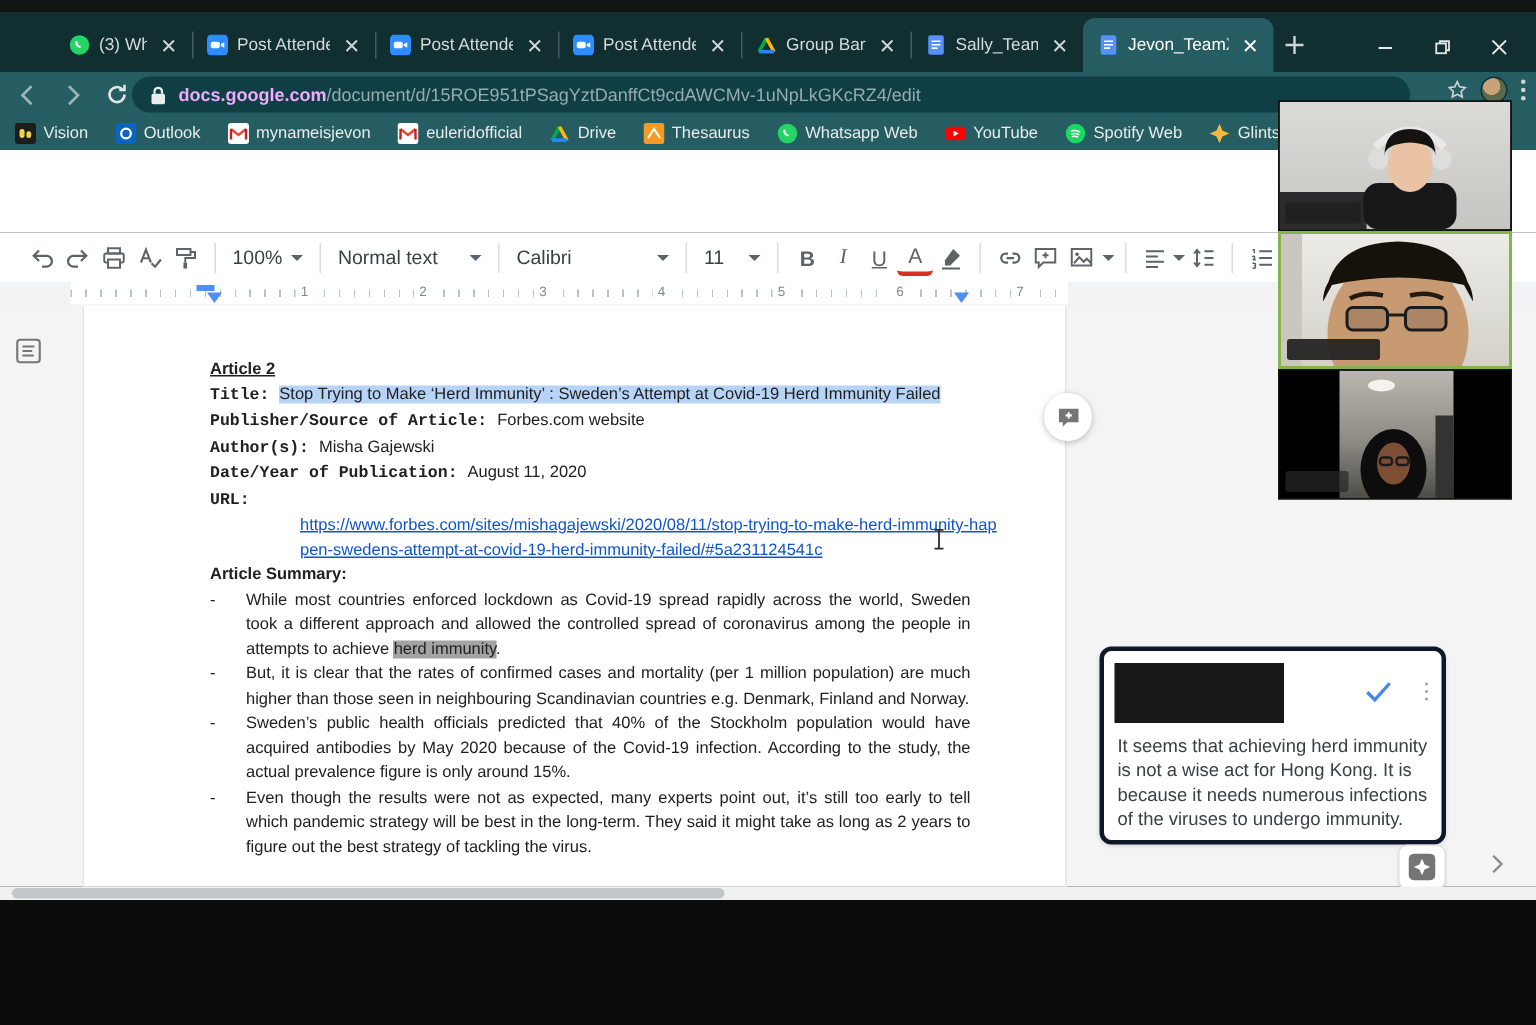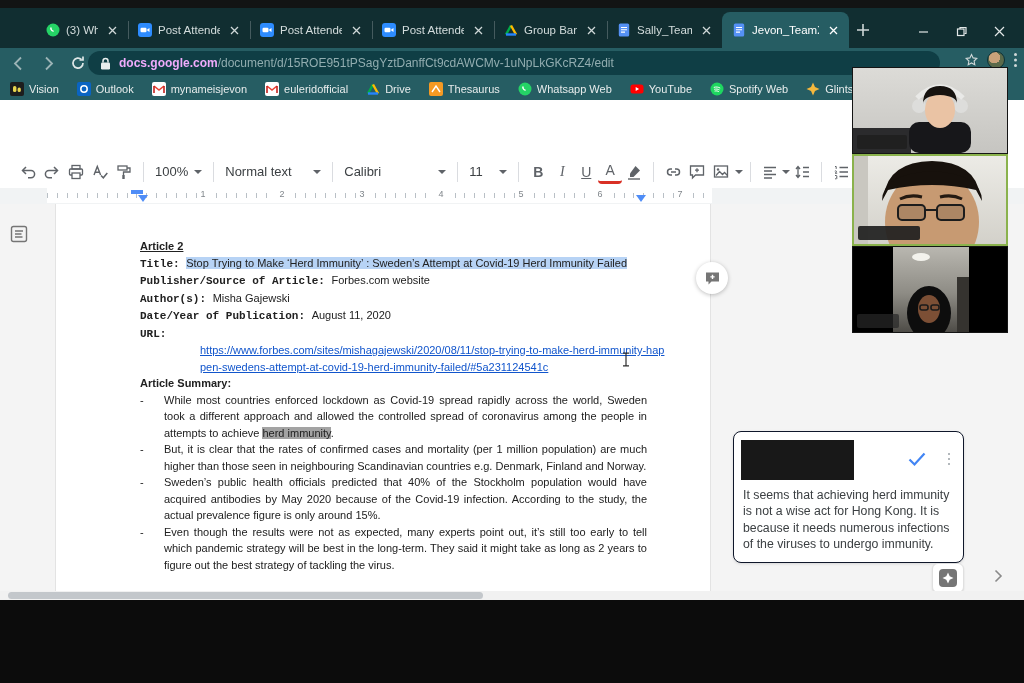--- a/index.html
+++ b/index.html
@@ -84,21 +84,21 @@
   .linkline { color:#1155cc; text-decoration:underline; margin-left:16px; white-space:nowrap;padding-left:44px; }
   .bullet { display:flex; }
   .bullet .dash { width:24px; flex-shrink:0; }
   .bullet .btxt { flex:1; text-align:justify; }
   .hl { background:#a3a3a3; }
 
   .ibeam { position:absolute; left:621px; top:148px; }
 
   
   .comment-card { position:absolute; left:733px; top:227px; width:231px; height:132px; background:#fff;
-                  border:1px solid #0f172a; border-radius:8px; box-shadow:0 1px 3px rgba(0,0,0,.12); }
+                  border:3px solid #0f172a; border-radius:8px; box-shadow:0 1px 3px rgba(0,0,0,.12); }
   .redacted { position:absolute; left:7px; top:8px; width:113px; height:40px; background:#181818; }
   .cmt-check { position:absolute; left:172px; top:16px; width:22px; height:22px; }
   .cmt-dots { position:absolute; left:208px; top:16px; width:14px; height:22px; display:flex; flex-direction:column; align-items:center; justify-content:center; gap:2.5px; }
   .dot { width:2.6px; height:2.6px; border-radius:50%; background:#9aa0a6; }
   .cmt-text { position:absolute; left:9px; top:55px; width:214px; font-size:12.3px; line-height:16.4px; color:#3c4043; }
 
   .explore-btn { position:absolute; left:932px; top:359px; width:32px; height:30px; background:#fff;
                  border:1px solid #e0e0e0; border-radius:6px; box-shadow:0 1px 2px rgba(0,0,0,.12);
                  display:flex; align-items:center; justify-content:center; }
   .chevron { position:absolute; left:990px; top:364px; width:16px; height:16px; }

